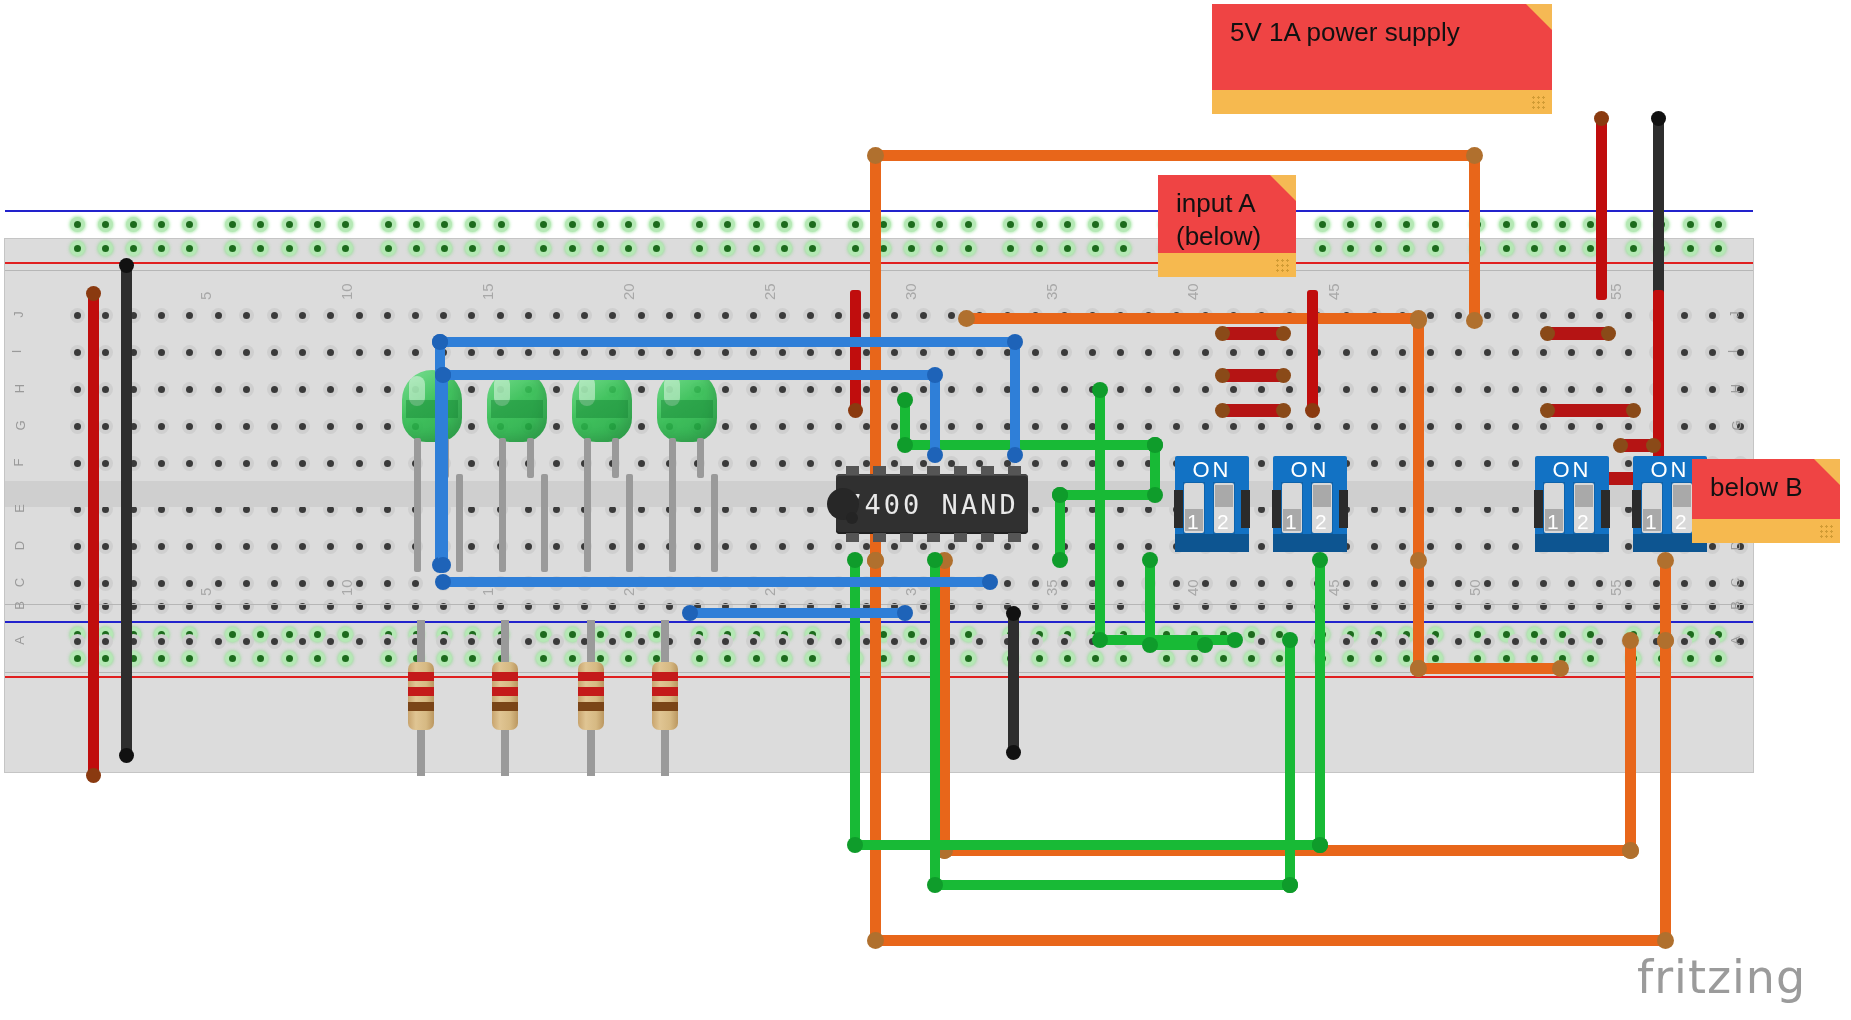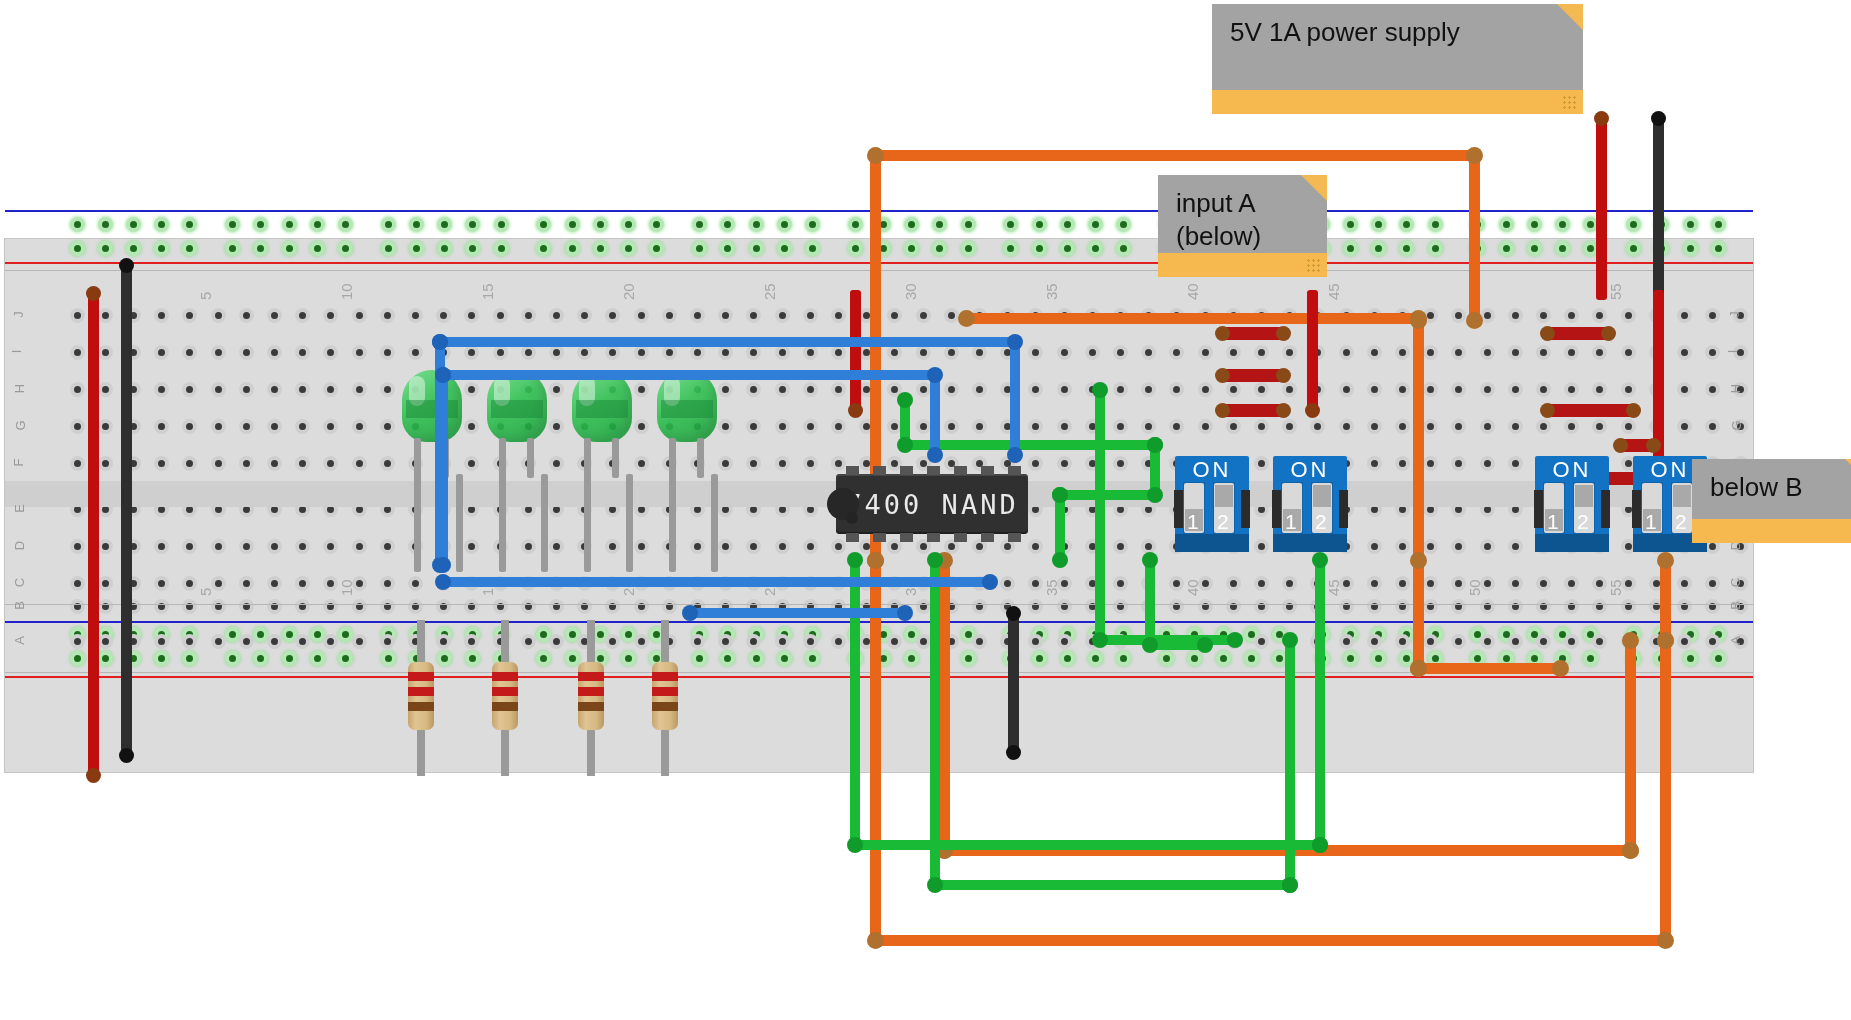--- a/index.html
+++ b/index.html
@@ -80,21 +80,21 @@
   .dip .slotbg{position:absolute;width:22px;height:52px;background:#0e63ab;}
   .dip .lever{position:absolute;width:20px;height:50px;background:#d9d9d9;
       border-radius:2px;}
   .dip .lever b{position:absolute;left:1px;width:18px;height:22px;
       background:#a9a9a9;display:block;}
   .dip .num{position:absolute;color:#fff;font-size:21px;
       font-family:"Liberation Sans",sans-serif;line-height:1;}
   .dip .tab{position:absolute;width:9px;height:38px;background:#2b2b2b;}
 
   
-  .note{position:absolute;background:#a3a3a3;padding-left:31px;}
+  .note{position:absolute;background:#ef4444;}
   .note .fold{position:absolute;right:0;top:0;width:0;height:0;
       border-left:26px solid transparent;border-top:26px solid #f5b954;}
   .note .foot{position:absolute;left:0;right:0;bottom:0;height:24px;
       background:#f6b94f;}
   .note .txt{position:absolute;left:18px;top:12px;right:30px;
       color:#111;font-size:26px;line-height:1.28;
       font-family:"Liberation Sans",sans-serif;}
   .note .grip{position:absolute;right:7px;bottom:5px;width:14px;height:14px;
       background-image:
         radial-gradient(#c9962f 1.2px,transparent 1.3px);
@@ -2927,13 +2927,14 @@
         <div class="grip"></div>
       </div>
       <div class="note" style="left: 1692px; top: 459px; width: 148px; height: 84px;">
         <div class="fold"></div>
         <div class="txt" style="white-space: pre-line;">below B</div>
         <div class="foot"></div>
         <div class="grip"></div>
       </div>
     </div>
 
+  <div class="logo" style="left:1637px;top:950px;">fritzing</div>
 </div>
 
 </body></html>

